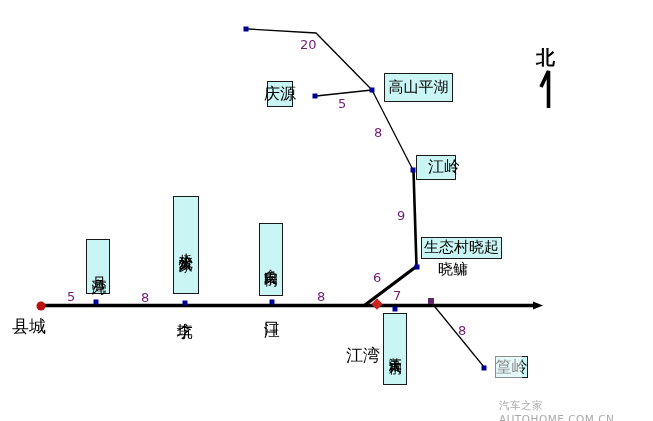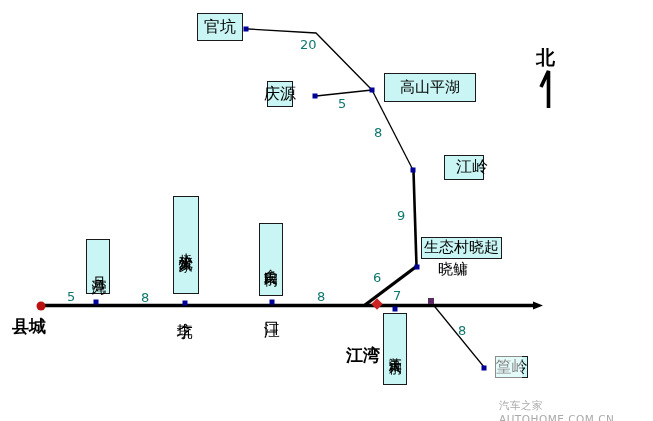--- a/index.html
+++ b/index.html
@@ -12,22 +12,22 @@
     position:absolute;background:#c9f6f4;border:1px solid #1a1a1a;
     display:flex;align-items:center;justify-content:center;
     font-size:16px;line-height:1.05;text-align:center;box-sizing:border-box;
     white-space:nowrap;
   }
   .box.v{
     writing-mode:vertical-lr;text-orientation:upright;letter-spacing:1px;
   }
   .plain{position:absolute;font-size:15px;line-height:1.05;white-space:nowrap;}
   .plain.v{writing-mode:vertical-lr;text-orientation:upright;}
-  .bold{font-weight:bold;font-size:17px;}
-  .dist{position:absolute;font-size:13px;color:#0f766e;}
+  .bold{font-weight:normal;font-size:17px;}
+  .dist{position:absolute;font-size:13px;color:#701a75;}
   .north{position:absolute;left:536px;top:45px;font-size:19px;font-weight:bold;}
   .roadlabel{position:absolute;left:530px;top:278px;font-size:14px;}
   .watermark{position:absolute;left:499px;top:399px;font-size:10.5px;color:#a9a9a9;letter-spacing:.5px;}
   .fade{position:absolute;left:492px;top:352px;width:30px;height:29px;background:rgba(255,255,255,.5);}
 </style>
 </head>
 <body>
 
 <div class="canvas">
 
@@ -53,24 +53,23 @@
     <rect x="93.5" y="299.5" width="5" height="5" fill="#000099"></rect>
     <rect x="182.5" y="300.5" width="5" height="5" fill="#000099"></rect>
     <rect x="269.5" y="299.5" width="5" height="5" fill="#000099"></rect>
     <rect x="392.5" y="306.5" width="5" height="5" fill="#000099"></rect>
     <rect x="481.5" y="365.5" width="5" height="5" fill="#000099"></rect>
     <rect x="428" y="298" width="6" height="6" fill="#5c2a62"></rect>
     <circle cx="41" cy="306" r="4.5" fill="#bb1111"></circle>
     <rect x="373" y="300" width="8" height="8" fill="#cc2222" transform="rotate(45 377 304)"></rect>
   </svg>
 
-  <div class="box" style="left:197px;top:13px;width:46px;height:28px;">官坑</div>
   <div class="box" style="left:267px;top:81px;width:26px;height:26px;">庆源</div>
-  <div class="box" style="left:384px;top:73px;width:92px;height:29px;font-size:15px;">高山平湖</div>
-  <div class="box" style="left:444px;top:155px;width:40px;height:25px;padding-left:16px;">江岭</div>
+  <div class="box" style="left:384px;top:73px;width:69px;height:29px;font-size:15px;">高山平湖</div>
+  <div class="box" style="left:416px;top:155px;width:40px;height:25px;padding-left:16px;">江岭</div>
   <div class="box" style="left:421px;top:237px;width:81px;height:22px;font-size:15px;">生态村晓起</div>
   <div class="box v" style="left:86px;top:239px;width:24px;height:55px;font-size:15px;">月亮湾</div>
   <div class="box v" style="left:173px;top:196px;width:26px;height:98px;font-size:14px;">小桥流水人家</div>
   <div class="box v" style="left:259px;top:223px;width:24px;height:73px;font-size:14px;">俞氏宗祠</div>
   <div class="box v" style="left:383px;top:313px;width:24px;height:72px;font-size:13px;">萧江大宗祠</div>
   <div class="box" style="left:495px;top:356px;width:33px;height:22px;font-size:16px;">篁岭</div>
   <div class="fade"></div>
 
   <div class="plain bold" style="left:12px;top:318px;">县城</div>
   <div class="plain v" style="left:176px;top:310px;font-size:16px;">李坑</div>

